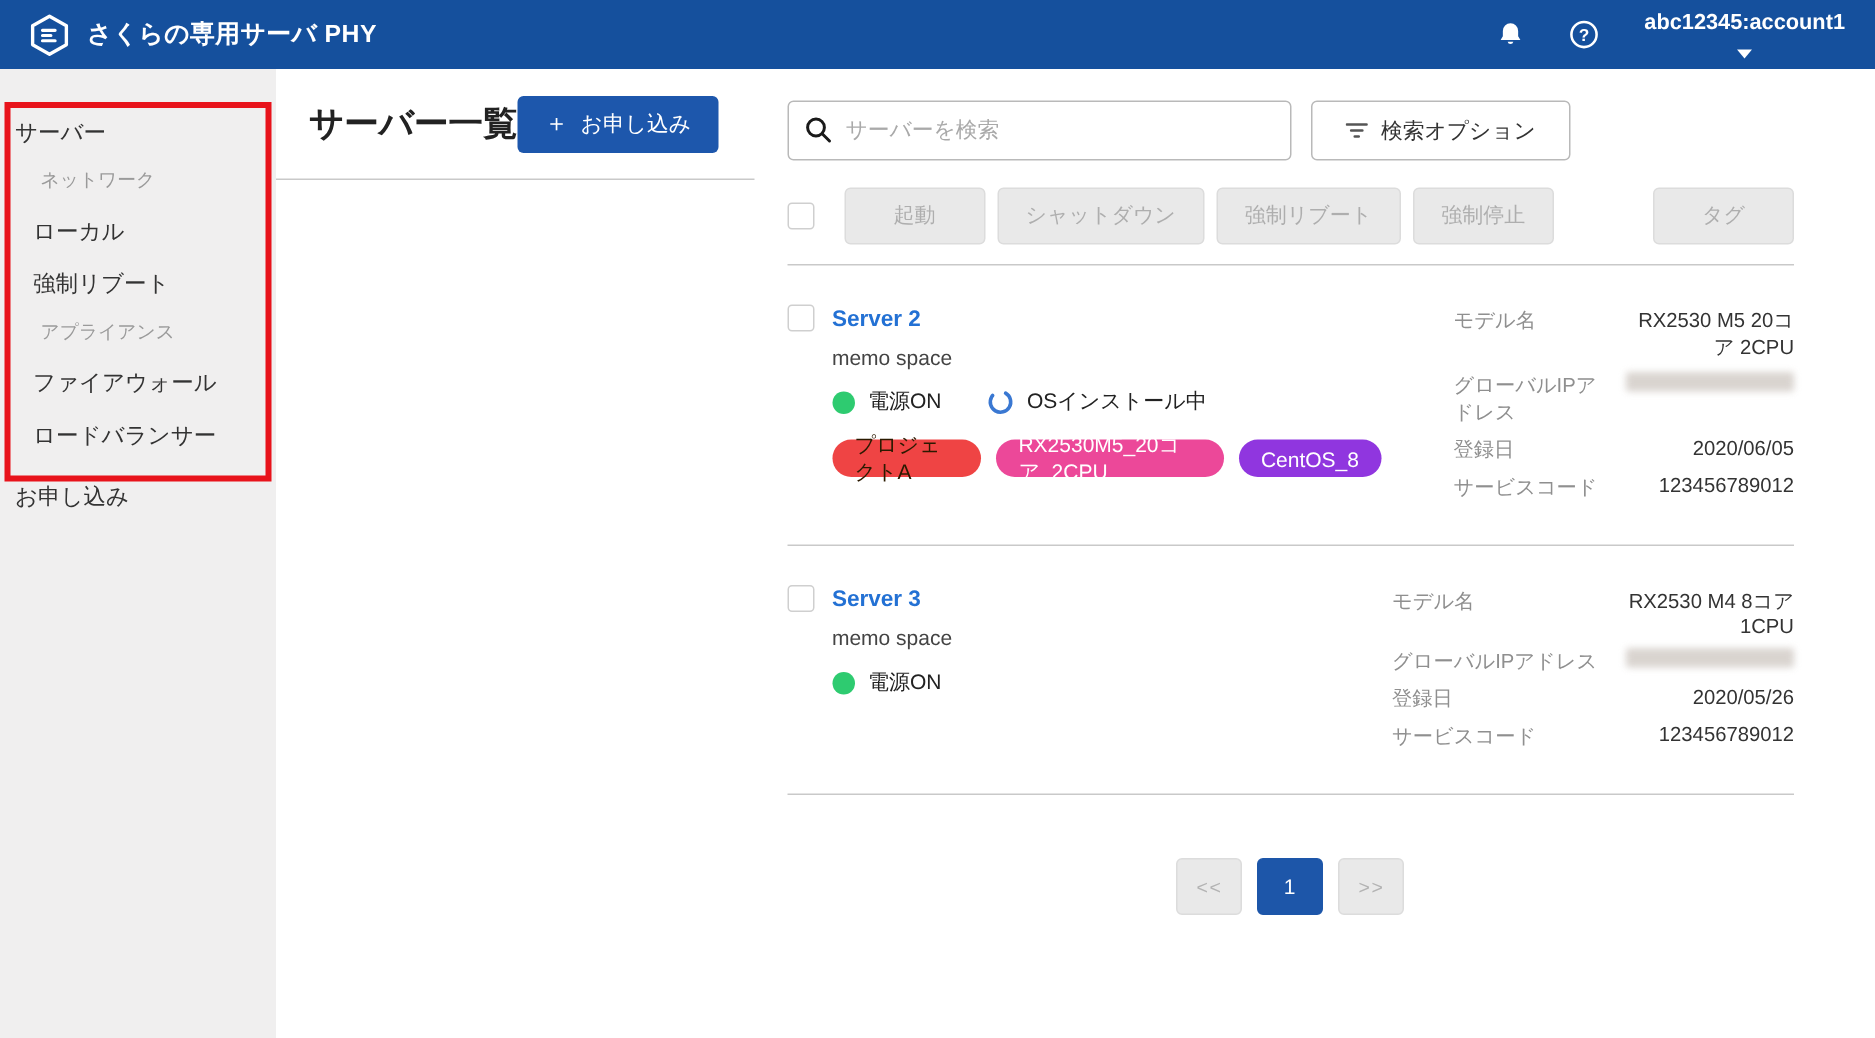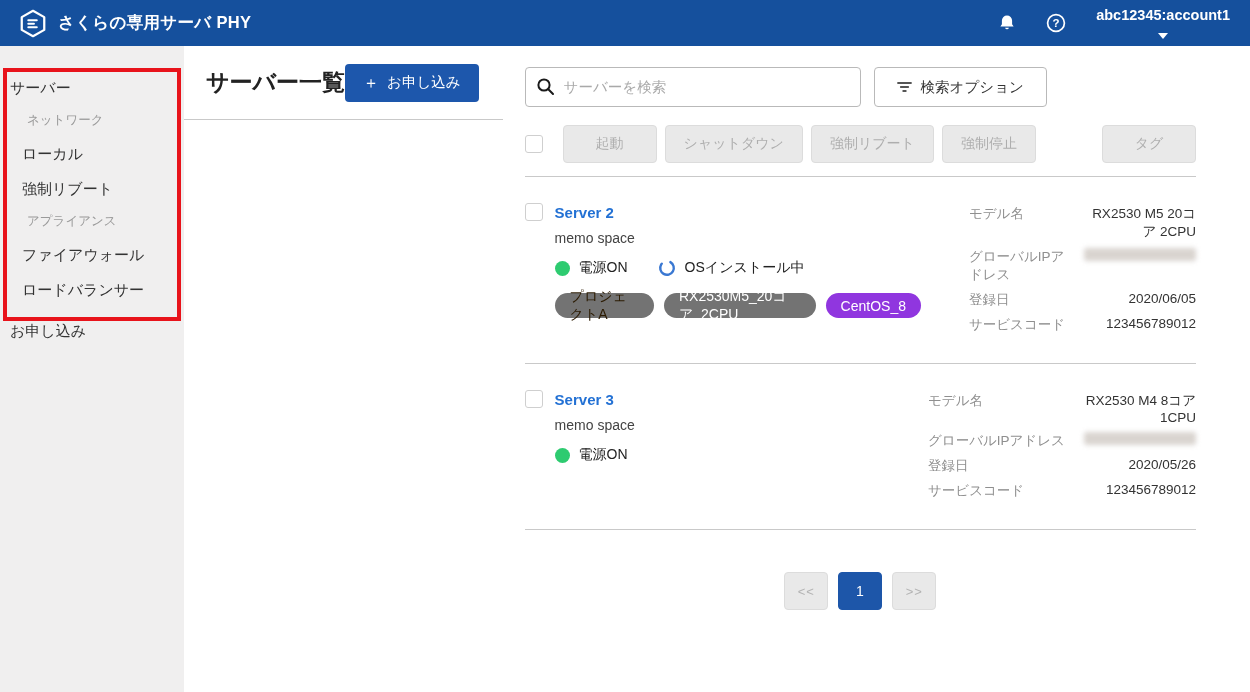--- a/index.html
+++ b/index.html
@@ -203,22 +203,22 @@
               <span>電源ON</span>
             </span>
             <span class="status">
               <svg class="spinner" width="18" height="18" viewBox="0 0 18 18">
                 <circle cx="9" cy="9" r="6.8" fill="none" stroke="#3a78d2" stroke-width="2.4" stroke-dasharray="33 10" stroke-linecap="round" transform="rotate(-60 9 9)"></circle>
               </svg>
               <span>OSインストール中</span>
             </span>
           </div>
           <div class="tags">
-            <span class="tag" style="background:#737373;color:#2b1a00">プロジェクトA</span>
-            <span class="tag" style="background:#737373;color:#ffffff">RX2530M5_20コア_2CPU</span>
+            <span class="tag" style="background:#ef4444;color:#2b1a00">プロジェクトA</span>
+            <span class="tag" style="background:#ec4899;color:#ffffff">RX2530M5_20コア_2CPU</span>
             <span class="tag" style="background:#9036df;color:#ffffff">CentOS_8</span>
           </div>
         </div>
         <div class="detail-grid">
           <span class="dlabel">モデル名</span>
           <span class="dvalue">RX2530 M5 20コア 2CPU</span>
           <span class="dlabel">グローバルIPアドレス</span>
           <span class="dvalue">
             <span class="redacted"></span>
           </span>

